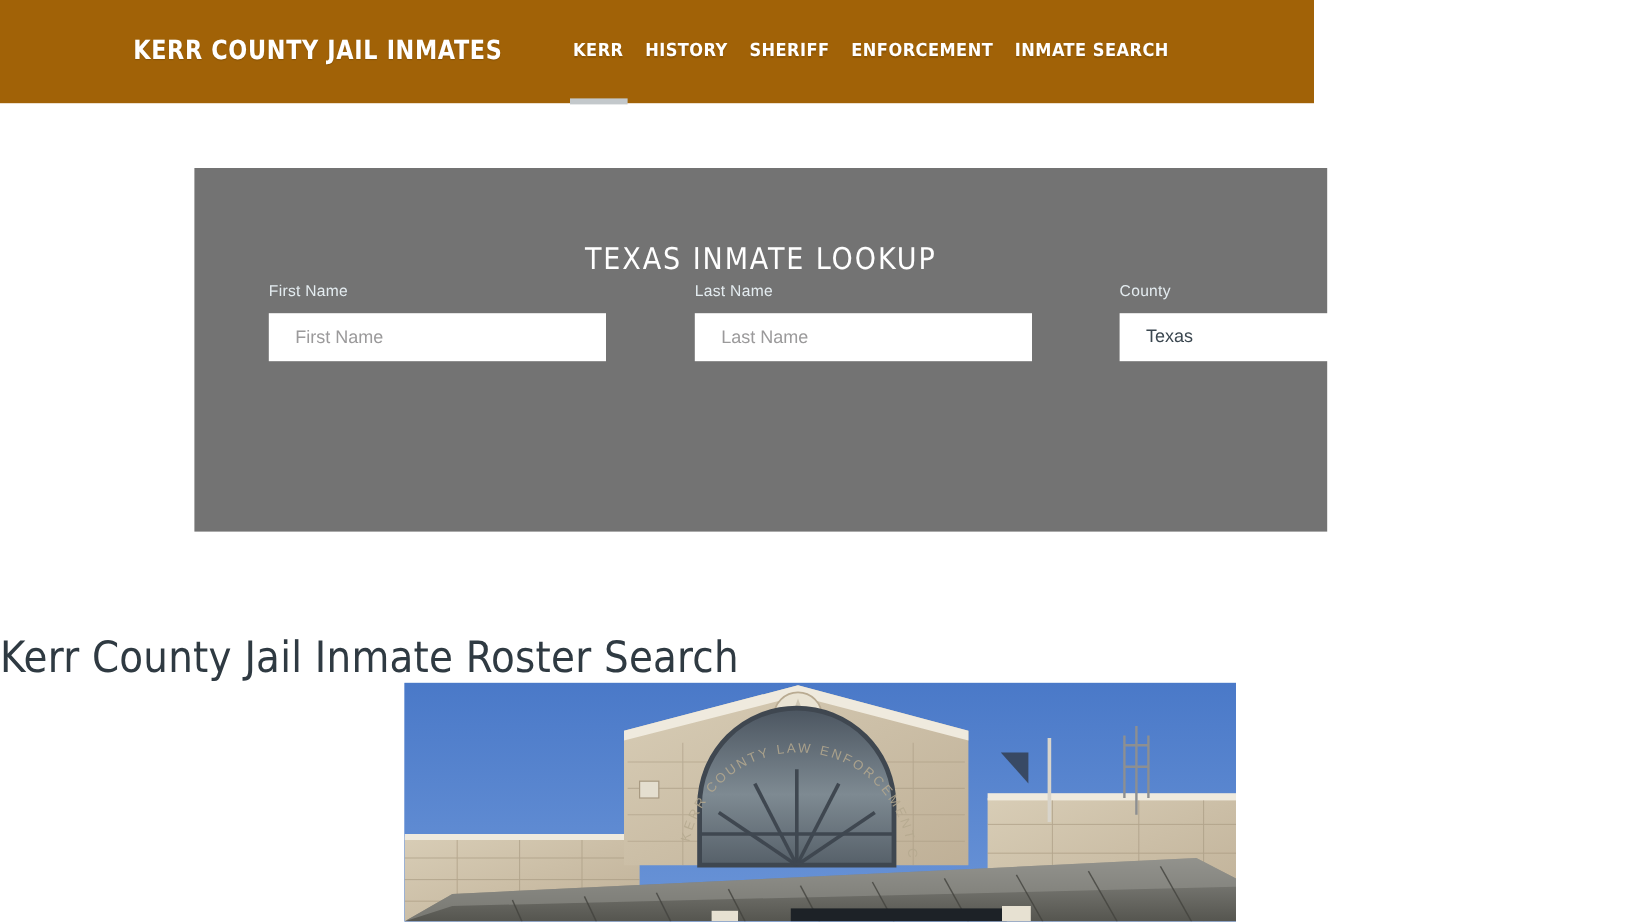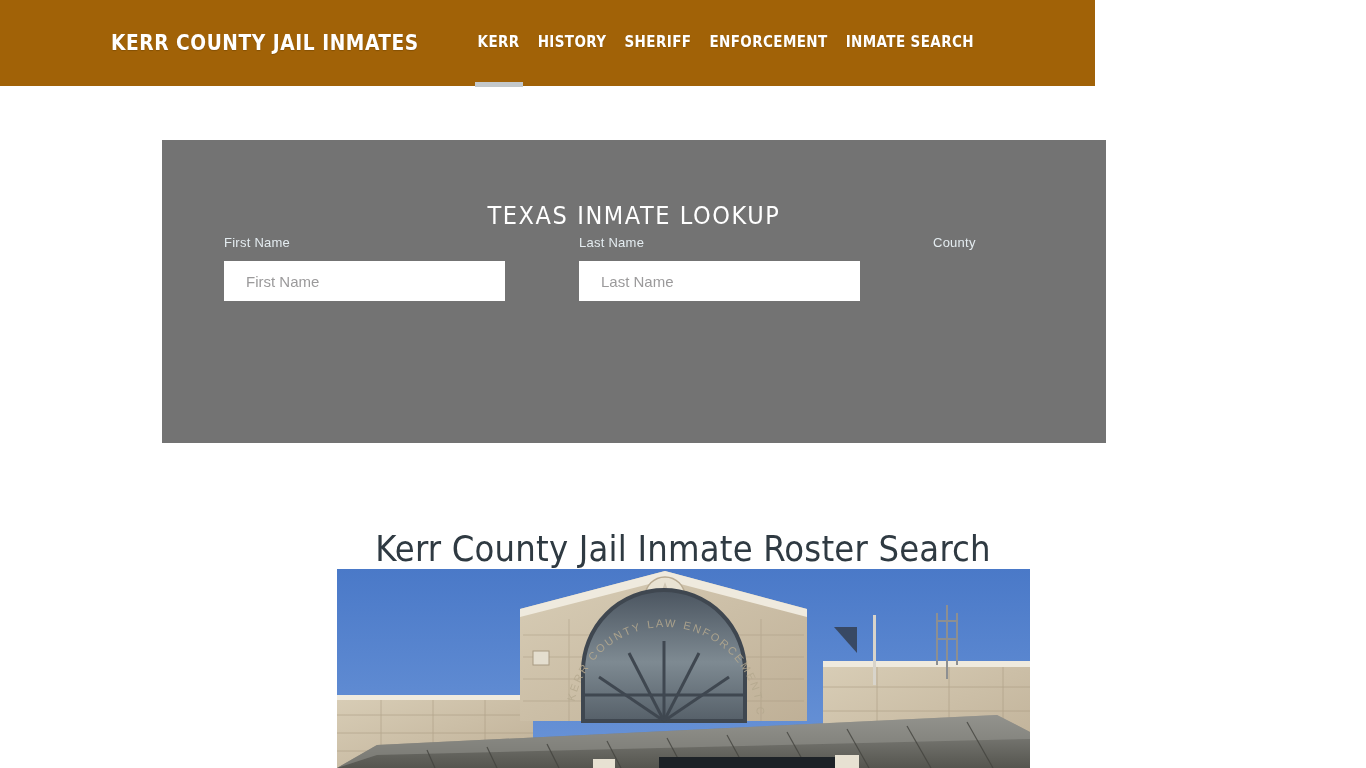--- a/index.html
+++ b/index.html
@@ -149,21 +149,20 @@
     letter-spacing: 0.3px;
     cursor: pointer;
     border-radius: 0;
   }
 
   
   .page-heading {
     position: absolute;
     left: 0; right: 0;
     top: 504px;
-    text-align: center;
     color: #2f3a42;
     font-family: "Liberation Sans Narrow", "DejaVu Sans Condensed", "Liberation Sans", sans-serif;
     font-size: 36px;
     font-weight: normal;
     letter-spacing: 0.2px;
   }
 
   .photo-frame {
     position: absolute;
     left: 337px;
@@ -215,20 +214,23 @@
       <input class="field-input" type="text" placeholder="First Name" style="">
     </div>
 
     <div class="field field-last">
       <label class="field-label">Last Name</label>
       <input class="field-input" type="text" placeholder="Last Name" style="">
     </div>
 
     <div class="field field-state">
       <label class="field-label">County</label>
+      <select class="field-input">
+        <option>Texas</option>
+      </select>
     </div>
 
   </div>
 
 </section>
 
 <h1 class="page-heading">Kerr County Jail Inmate Roster Search</h1>
 
 <figure class="photo-frame" style="margin:0;">
   <svg width="693" height="199" viewBox="0 0 693 199">

